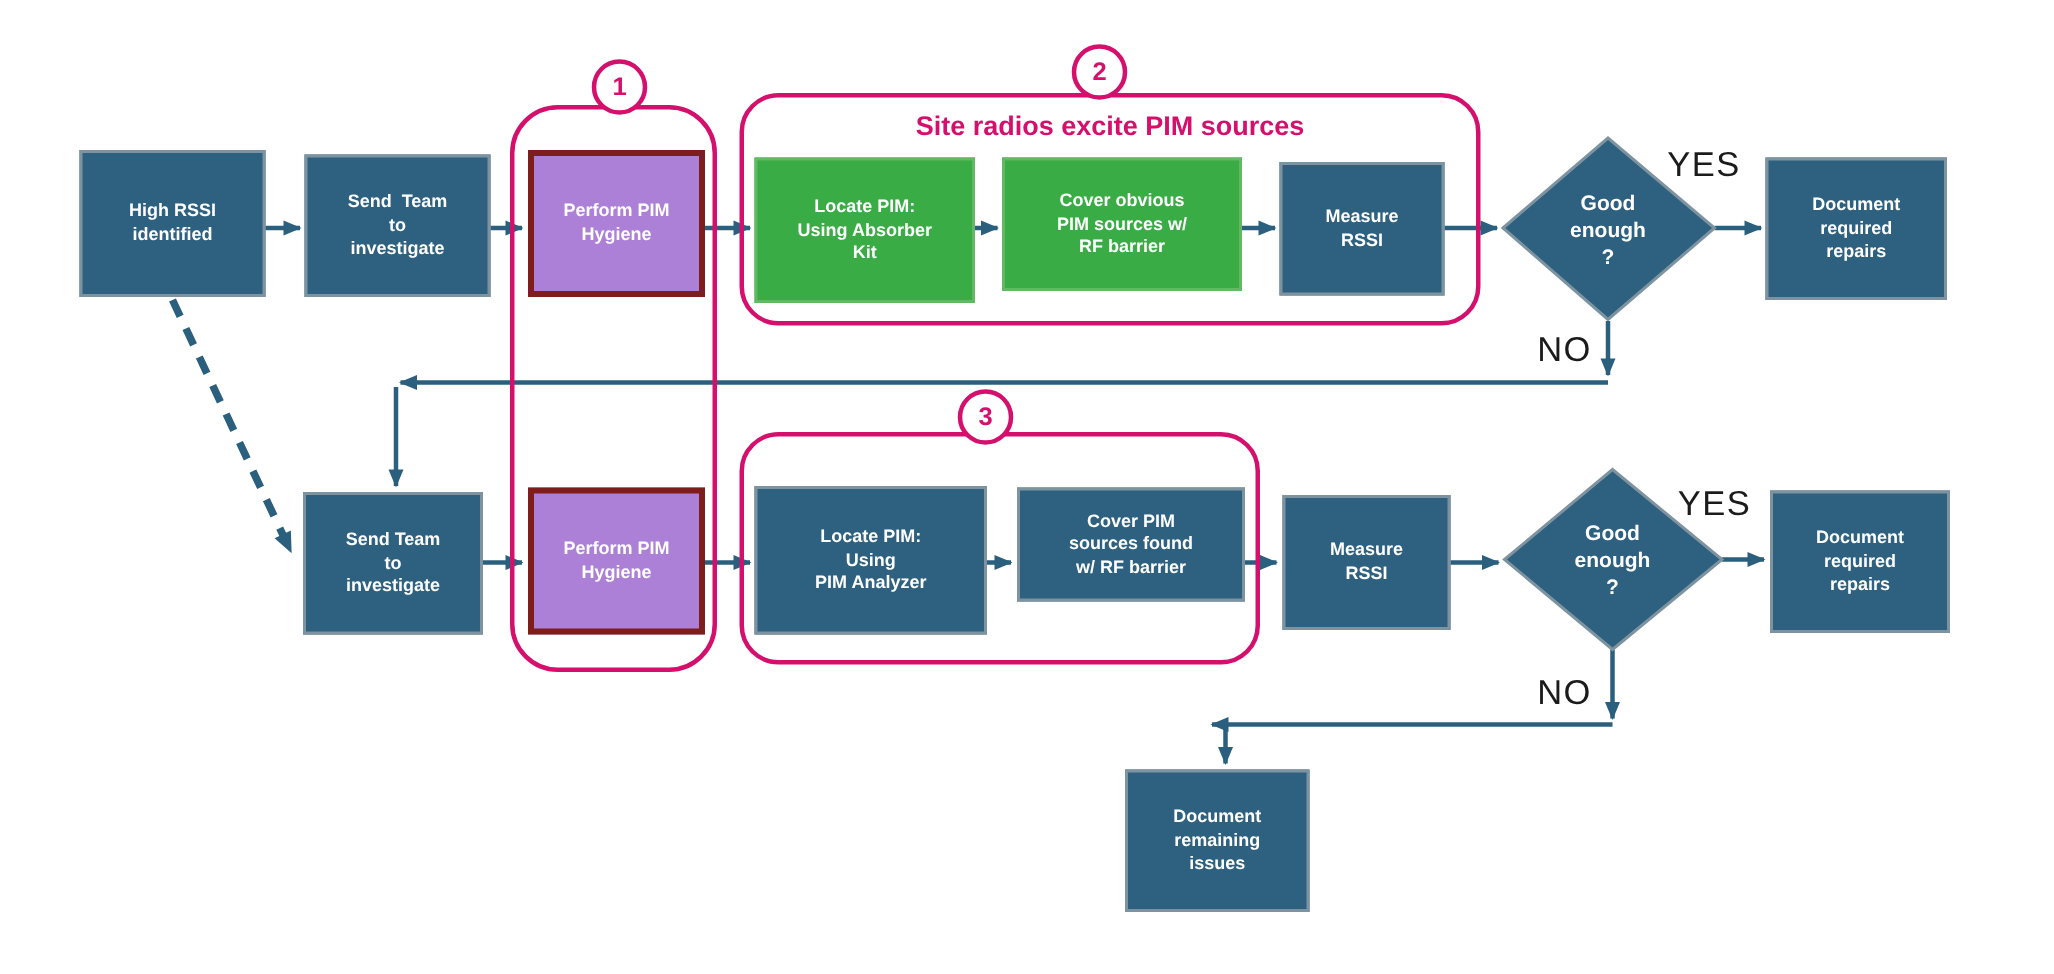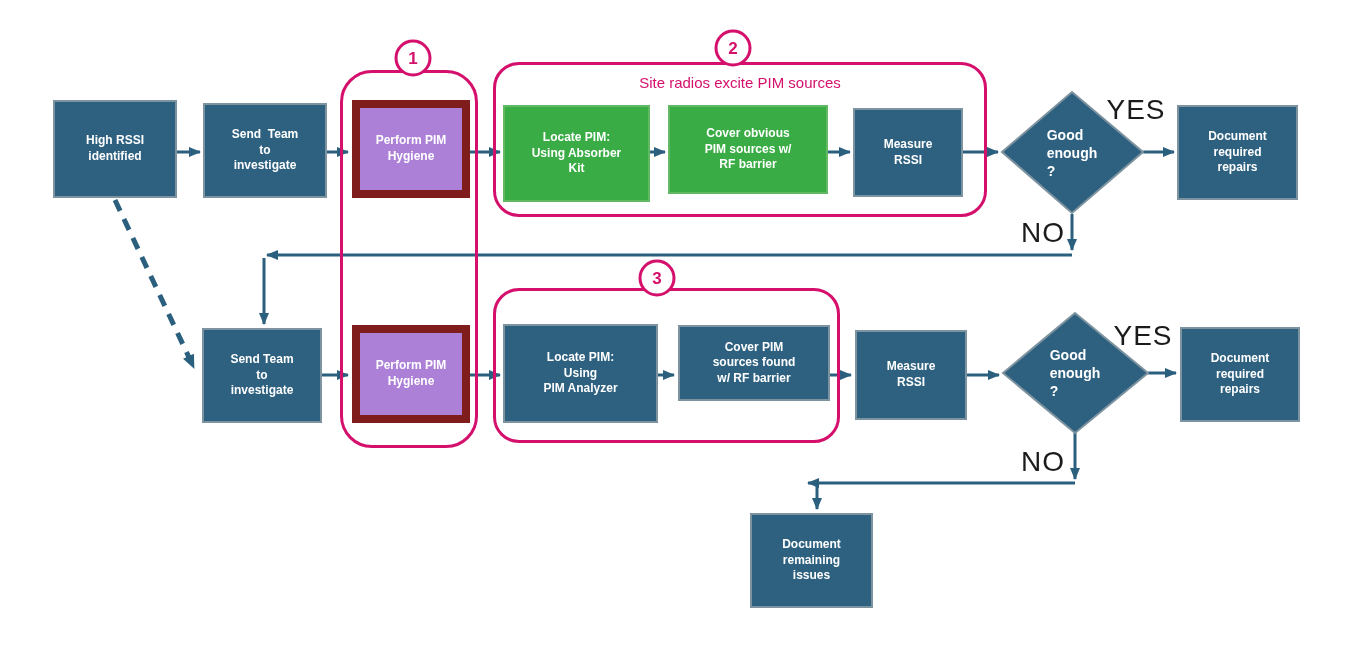--- a/index.html
+++ b/index.html
@@ -49,21 +49,21 @@
   .box.teal {
     background: var(--box-teal, #2E6180);
     border: 2px solid #7E93A0;
   }
   .box.green {
     background: var(--box-green, #3AAC45);
     border: 2px solid #63b863;
   }
   .box.purple {
     background: var(--box-purple, #AC80D6);
-    border: 8px solid #7f1d1d;
+    border: 4px solid #7f1d1d;
   }
   .group-rect {
     position: absolute;
     box-sizing: border-box;
     border: 3.5px solid var(--accent-pink, #D5106C);
     background: transparent;
   }
   .num-circle {
     position: absolute;
     box-sizing: border-box;
@@ -77,37 +77,38 @@
     font-weight: bold;
     display: flex;
     align-items: center;
     justify-content: center;
     transform: translate(-50%, -50%);
   }
   .group-header {
     position: absolute;
     text-align: center;
     color: var(--accent-pink, #D5106C);
-    font-size: 15px;
-    font-weight: normal;
+    font-size: 18px;
+    font-weight: bold;
   }
   .diamond-label {
     position: absolute;
     transform: translate(-50%, -50%);
+    text-align: center;
     color: var(--box-text, #ffffff);
     font-size: 14px;
     font-weight: bold;
     line-height: 1.3;
     white-space: pre-wrap;
   }
   .edge-label {
     position: absolute;
     transform: translate(-50%, -50%);
     color: var(--edge-label, #1B1B1B);
-    font-size: 28px;
+    font-size: 23px;
     font-weight: 400;
     letter-spacing: 1px;
   }
 </style>
 </head>
 <body>
 
 <div class="stage">
 
   <svg class="layer" width="1369" height="649" viewBox="0 0 1369 649">

